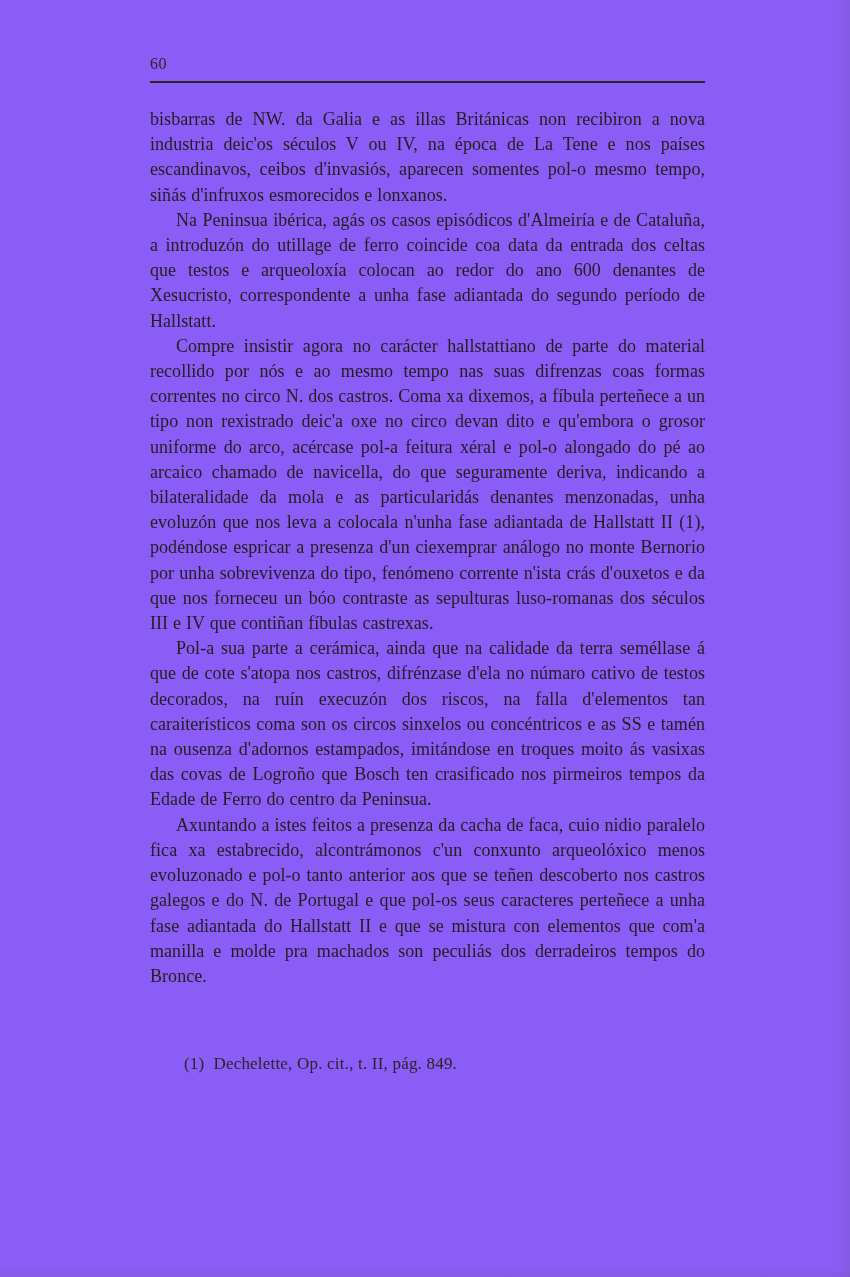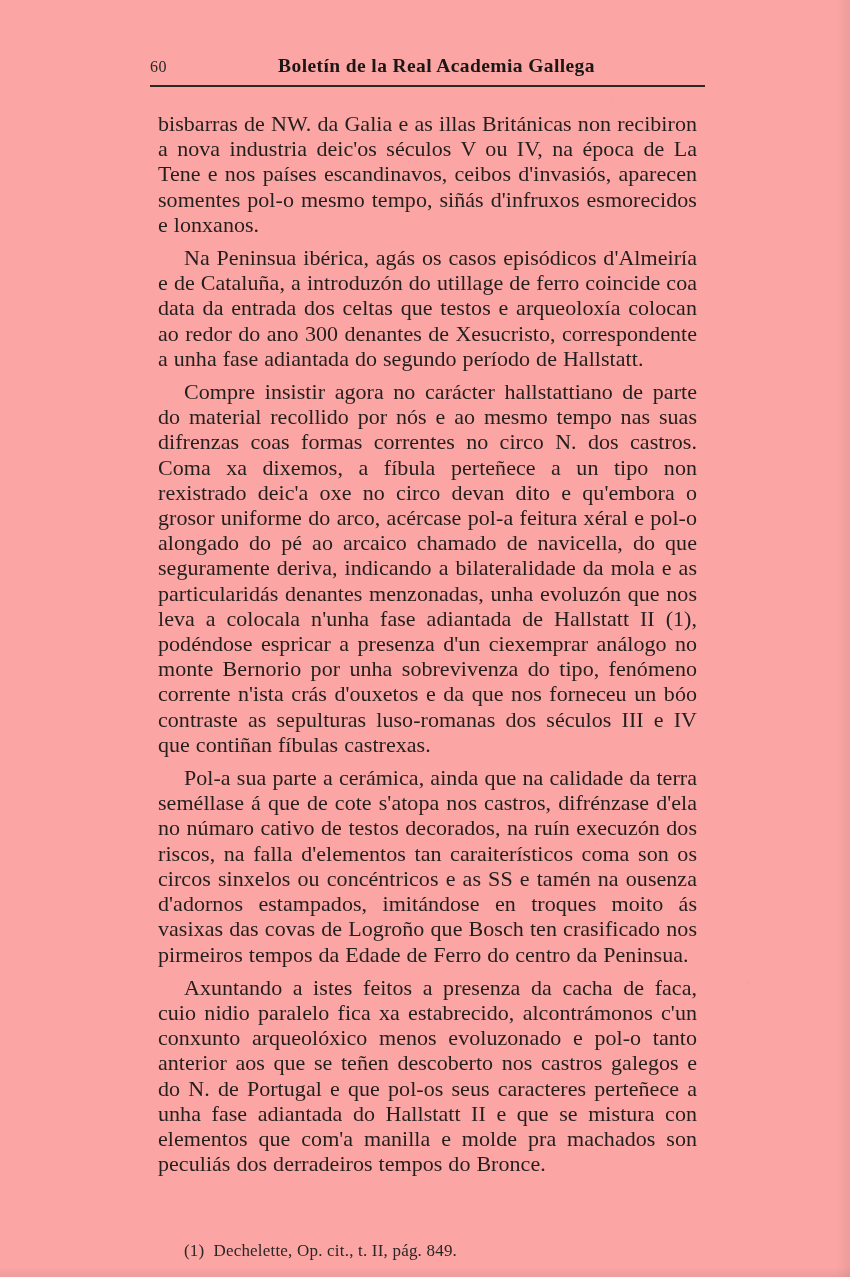--- a/index.html
+++ b/index.html
@@ -11,21 +11,21 @@
     width: 850px;
     height: 1277px;
     font-family: "Liberation Serif", serif;
     color: #1c1a18;
     position: relative;
     overflow: hidden;
   }
   .page {
     position: absolute;
     inset: 0;
-    background: #fca5a5;
+    background: #8b5cf6;
   }
   
   .page::before {
     content: "";
     position: absolute;
     inset: 0;
     background-image:
       radial-gradient(circle at 12% 18%, rgba(120,110,100,.05) 0 1px, transparent 1.2px),
       radial-gradient(circle at 72% 8%, rgba(120,110,100,.05) 0 1px, transparent 1.2px),
       radial-gradient(circle at 33% 63%, rgba(120,110,100,.04) 0 1px, transparent 1.2px),
@@ -62,22 +62,22 @@
     color: #1a1714;
     padding-right: 34px;
     white-space: nowrap;
   }
   .rule {
     height: 2px;
     background: #2b2724;
     margin: 2px 0 24px 0;
   }
   p.para {
-    margin: 8px;
-    font-size: 22px;
+    margin: 0;
+    font-size: 18px;
     line-height: 25.2px;
     text-align: justify;
     text-justify: inter-word;
     text-indent: 26px;
     color: #231f1c;
     letter-spacing: .05px;
     word-spacing: .4px;
   }
   p.para.first {
     text-indent: 0;
@@ -119,26 +119,25 @@
   }
 </style>
 </head>
 <body>
 
 <div class="page">
   <div class="content">
 
     <div class="header">
       <div class="folio">60</div>
-      <div class="running-title">Boletín de la Real Academia Gallega</div>
     </div>
     <div class="rule"></div>
 
     <p class="para first">bisbarras de NW. da Galia e as illas Británicas non recibiron a nova industria deic'os séculos V ou IV, na época de La Tene e nos países escandinavos, ceibos d'invasiós, aparecen somentes pol-o mesmo tempo, siñás d'infruxos esmorecidos e lonxanos.</p>
-    <p class="para">Na Peninsua ibérica, agás os casos episódicos d'Almeiría e de Cataluña, a introduzón do utillage de ferro coincide coa data da entrada dos celtas que testos e arqueoloxía colocan ao redor do ano 300 denantes de Xesucristo, correspondente a unha fase adiantada do segundo período de Hallstatt.</p>
+    <p class="para">Na Peninsua ibérica, agás os casos episódicos d'Almeiría e de Cataluña, a introduzón do utillage de ferro coincide coa data da entrada dos celtas que testos e arqueoloxía colocan ao redor do ano 600 denantes de Xesucristo, correspondente a unha fase adiantada do segundo período de Hallstatt.</p>
     <p class="para">Compre insistir agora no carácter hallstattiano de parte do material recollido por nós e ao mesmo tempo nas suas difrenzas coas formas correntes no circo N. dos castros. Coma xa dixemos, a fíbula perteñece a un tipo non rexistrado deic'a oxe no circo devan dito e qu'embora o grosor uniforme do arco, acércase pol-a feitura xéral e pol-o alongado do pé ao arcaico chamado de navicella, do que seguramente deriva, indicando a bilateralidade da mola e as particularidás denantes menzonadas, unha evoluzón que nos leva a colocala n'unha fase adiantada de Hallstatt II (1), podéndose espricar a presenza d'un ciexemprar análogo no monte Bernorio por unha sobrevivenza do tipo, fenómeno corrente n'ista crás d'ouxetos e da que nos forneceu un bóo contraste as sepulturas luso-romanas dos séculos III e IV que contiñan fíbulas castrexas.</p>
     <p class="para">Pol-a sua parte a cerámica, ainda que na calidade da terra seméllase á que de cote s'atopa nos castros, difrénzase d'ela no númaro cativo de testos decorados, na ruín execuzón dos riscos, na falla d'elementos tan caraiterísticos coma son os circos sinxelos ou concéntricos e as SS e tamén na ousenza d'adornos estampados, imitándose en troques moito ás vasixas das covas de Logroño que Bosch ten crasificado nos pirmeiros tempos da Edade de Ferro do centro da Peninsua.</p>
     <p class="para">Axuntando a istes feitos a presenza da cacha de faca, cuio nidio paralelo fica xa estabrecido, alcontrámonos c'un conxunto arqueolóxico menos evoluzonado e pol-o tanto anterior aos que se teñen descoberto nos castros galegos e do N. de Portugal e que pol-os seus caracteres perteñece a unha fase adiantada do Hallstatt II e que se mistura con elementos que com'a manilla e molde pra machados son peculiás dos derradeiros tempos do Bronce.</p>
 
     <div class="footnote-rule"></div>
     <div class="footnote">
       <span class="fn-mark">(1)</span><span>Dechelette, Op. cit., t. II, pág. 849.</span>
     </div>
 
   </div>

